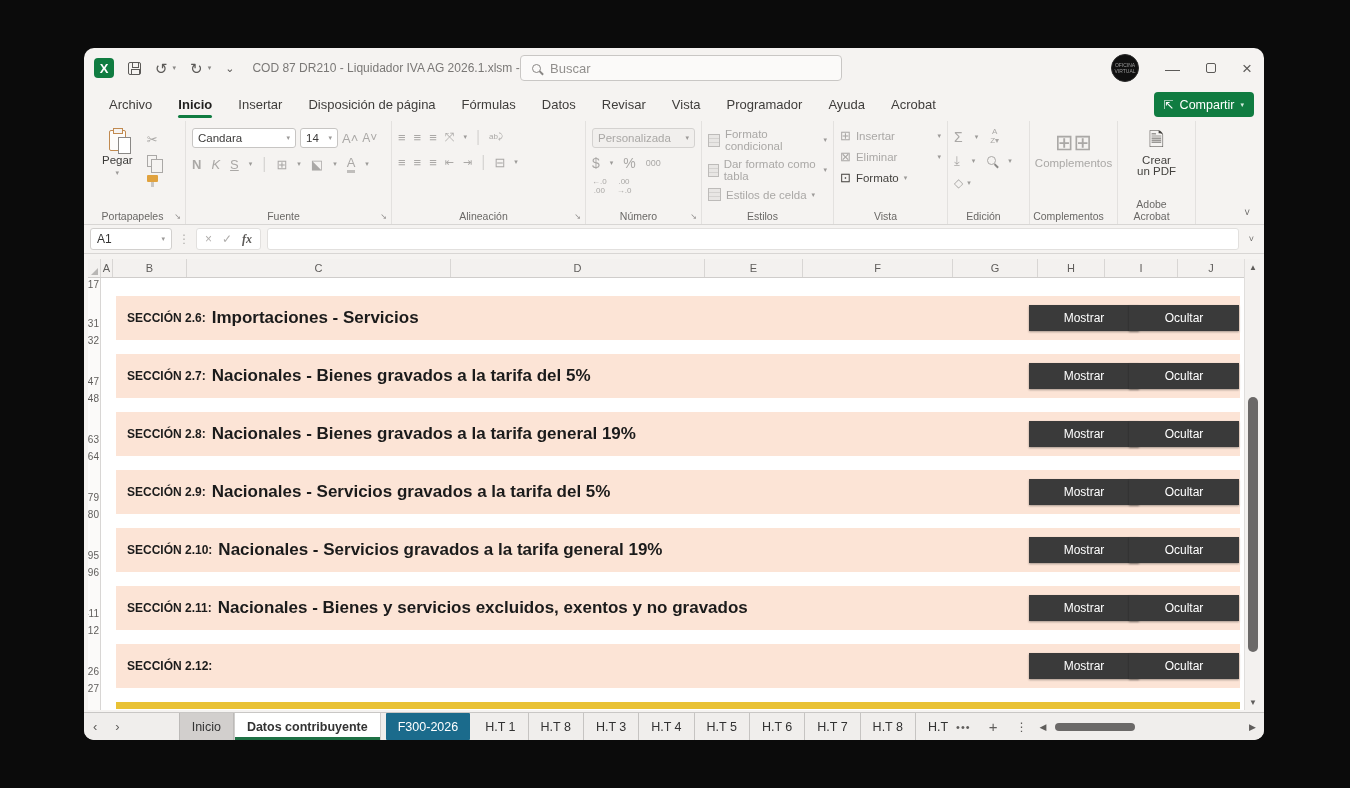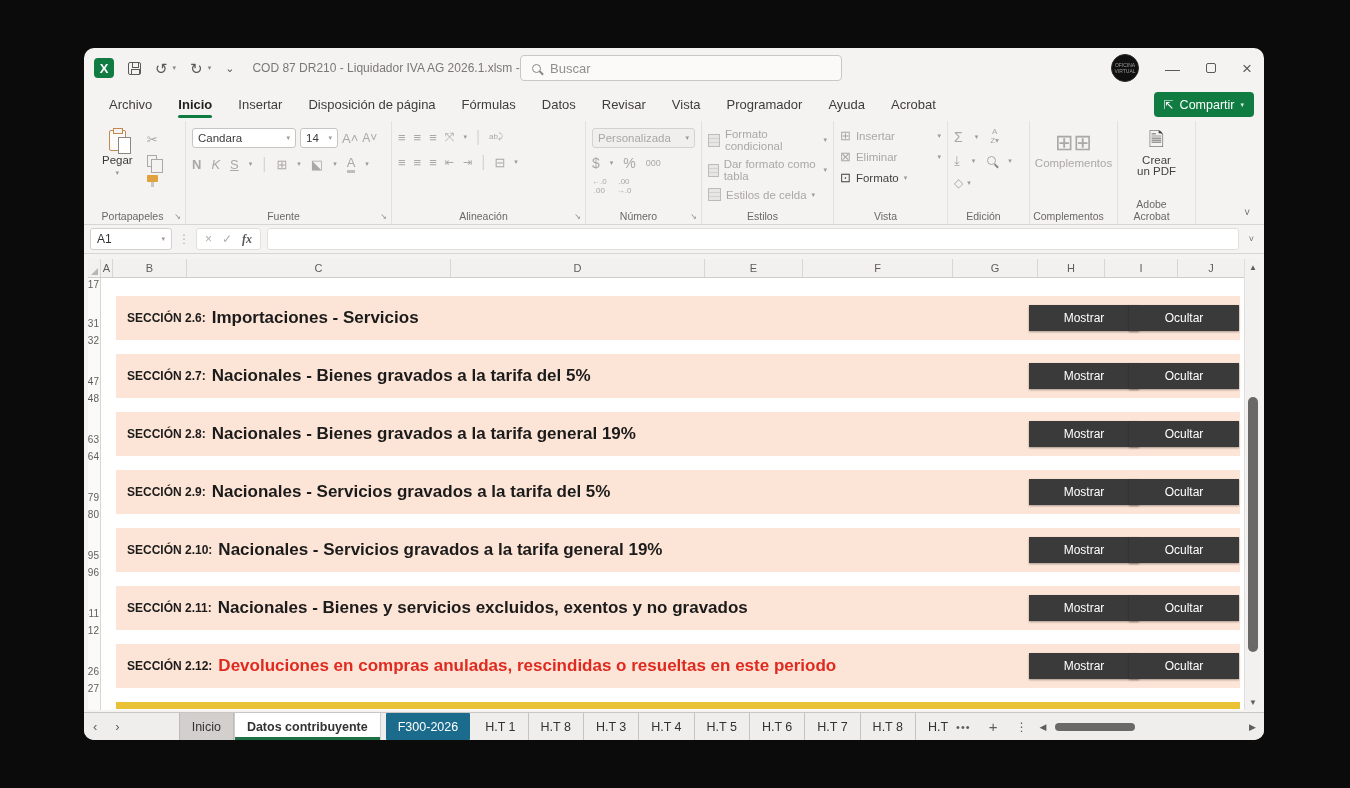--- a/index.html
+++ b/index.html
@@ -414,21 +414,20 @@
       <div class="btn-dark btn-hide">Ocultar</div>
     </div>
     <div class="banner" style="top:308px">
       <span class="code">SECCIÓN 2.11:</span>
       <span class="stitle">Nacionales - Bienes y servicios excluidos, exentos y no gravados</span>
       <div class="btn-dark btn-show">Mostrar</div>
       <div class="btn-dark btn-hide">Ocultar</div>
     </div>
     <div class="banner" style="top:366px">
       <span class="code">SECCIÓN 2.12:</span>
-      <span class="stitle red">Devoluciones en compras anuladas, rescindidas o resueltas en este periodo</span>
       <div class="btn-dark btn-show">Mostrar</div>
       <div class="btn-dark btn-hide">Ocultar</div>
     </div>
 
     <div class="ystrip"></div>
   </div>
 
   <div class="vscroll">
     <div class="varrow" style="top:0">▲</div>
     <div class="vthumb"></div>

